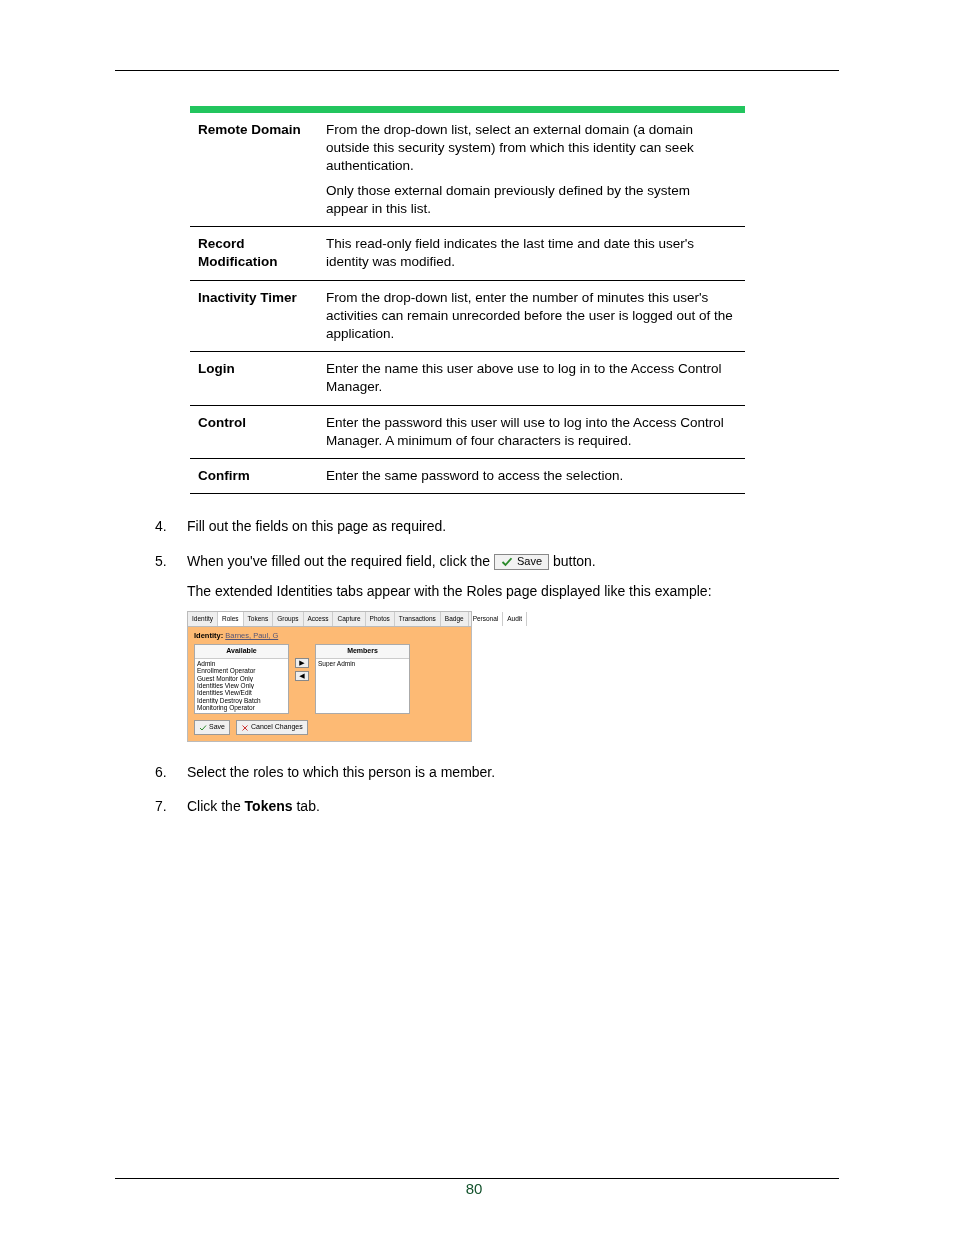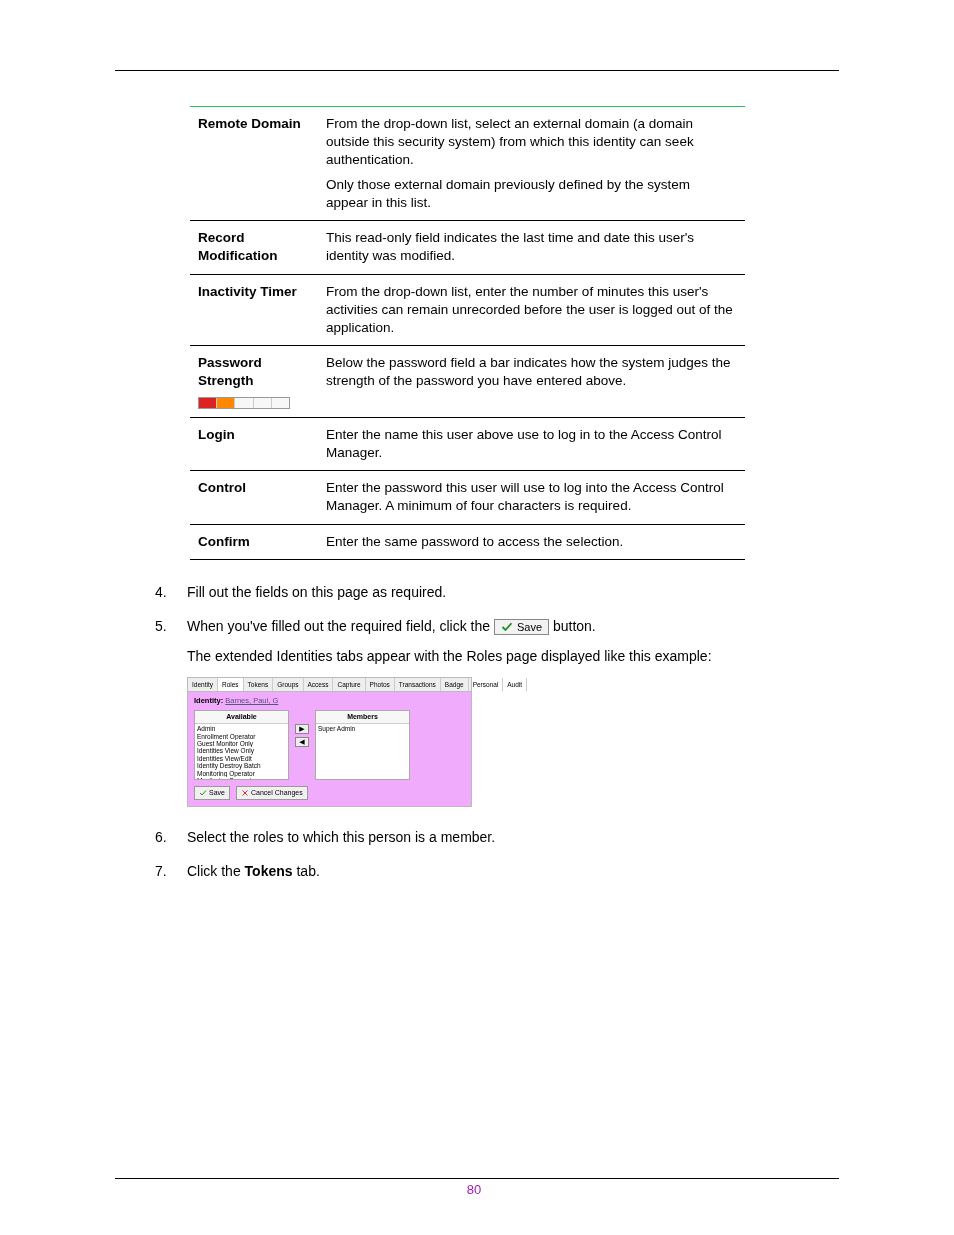--- a/index.html
+++ b/index.html
@@ -16,21 +16,21 @@
       padding: 70px 115px 60px 115px;
     }
     .rule-top {
       border-top: 1px solid #000;
       margin-bottom: 35px;
     }
     .main-table {
       border-collapse: collapse;
       width: 555px;
       margin-left: 75px;
-      border-top: 1px solid #22c55e;
+      border-top: 7px solid #22c55e;
     }
     .main-table td {
       border-bottom: 1px solid #000;
       padding: 8px 10px 8px 8px;
       vertical-align: top;
       font-size: 13.5px;
       line-height: 1.35;
     }
     .main-table td.label {
       font-weight: bold;
@@ -77,21 +77,21 @@
       padding: 1px 6px;
       font-size: 11px;
       gap: 4px;
       vertical-align: middle;
       line-height: 1;
     }
     .save-btn svg { width: 12px; height: 12px; }
     .roles-screenshot {
       width: 285px;
       border: 1px solid #bbb;
-      background: #f0abfc;
+      background: #fdba74;
       font-size: 7px;
       margin-top: 4px;
       margin-bottom: 6px;
     }
     .roles-tabs {
       display: flex;
       border-bottom: 1px solid #bbb;
       background: #eee;
     }
     .roles-tabs span {
@@ -131,22 +131,22 @@
     .roles-actions .btn {
       border: 1px solid #999; background: #f0f0f0; padding: 1px 4px;
       font-size: 7px; display: inline-flex; align-items: center; gap: 2px;
     }
     .roles-actions svg { width: 8px; height: 8px; }
     .page-number {
       position: absolute;
       bottom: 38px;
       left: 0; right: 6px;
       text-align: center;
-      font-size: 13px;
-      color: #a21caf;
+      font-size: 15px;
+      color: #14532d;
     }
     .bottom-rule {
       position: absolute;
       bottom: 56px;
       left: 115px;
       right: 115px;
       border-top: 1px solid #000;
     }
     .tokens-bold { font-weight: bold; }
   </style>
@@ -168,32 +168,20 @@
         <tr>
           <td class="label">Record Modification</td>
           <td class="desc">
             <p>This read-only field indicates the last time and date this user's identity was modified.</p>
           </td>
         </tr>
         <tr>
           <td class="label">Inactivity Timer</td>
           <td class="desc">
             <p>From the drop-down list, enter the number of minutes this user's activities can remain unrecorded before the user is logged out of the application.</p>
-          </td>
-        </tr>
-        <tr>
-          <td class="label">Password Strength<div class="strength-bar">
-              <div class="seg red"></div>
-              <div class="seg orange"></div>
-              <div class="seg empty"></div>
-              <div class="seg empty"></div>
-              <div class="seg empty"></div>
-            </div></td>
-          <td class="desc">
-            <p>Below the password field a bar indicates how the system judges the strength of the password you have entered above.</p>
           </td>
         </tr>
         <tr>
           <td class="label">Login</td>
           <td class="desc">
             <p>Enter the name this user above use to log in to the Access Control Manager.</p>
           </td>
         </tr>
         <tr>
           <td class="label">Control</td>

